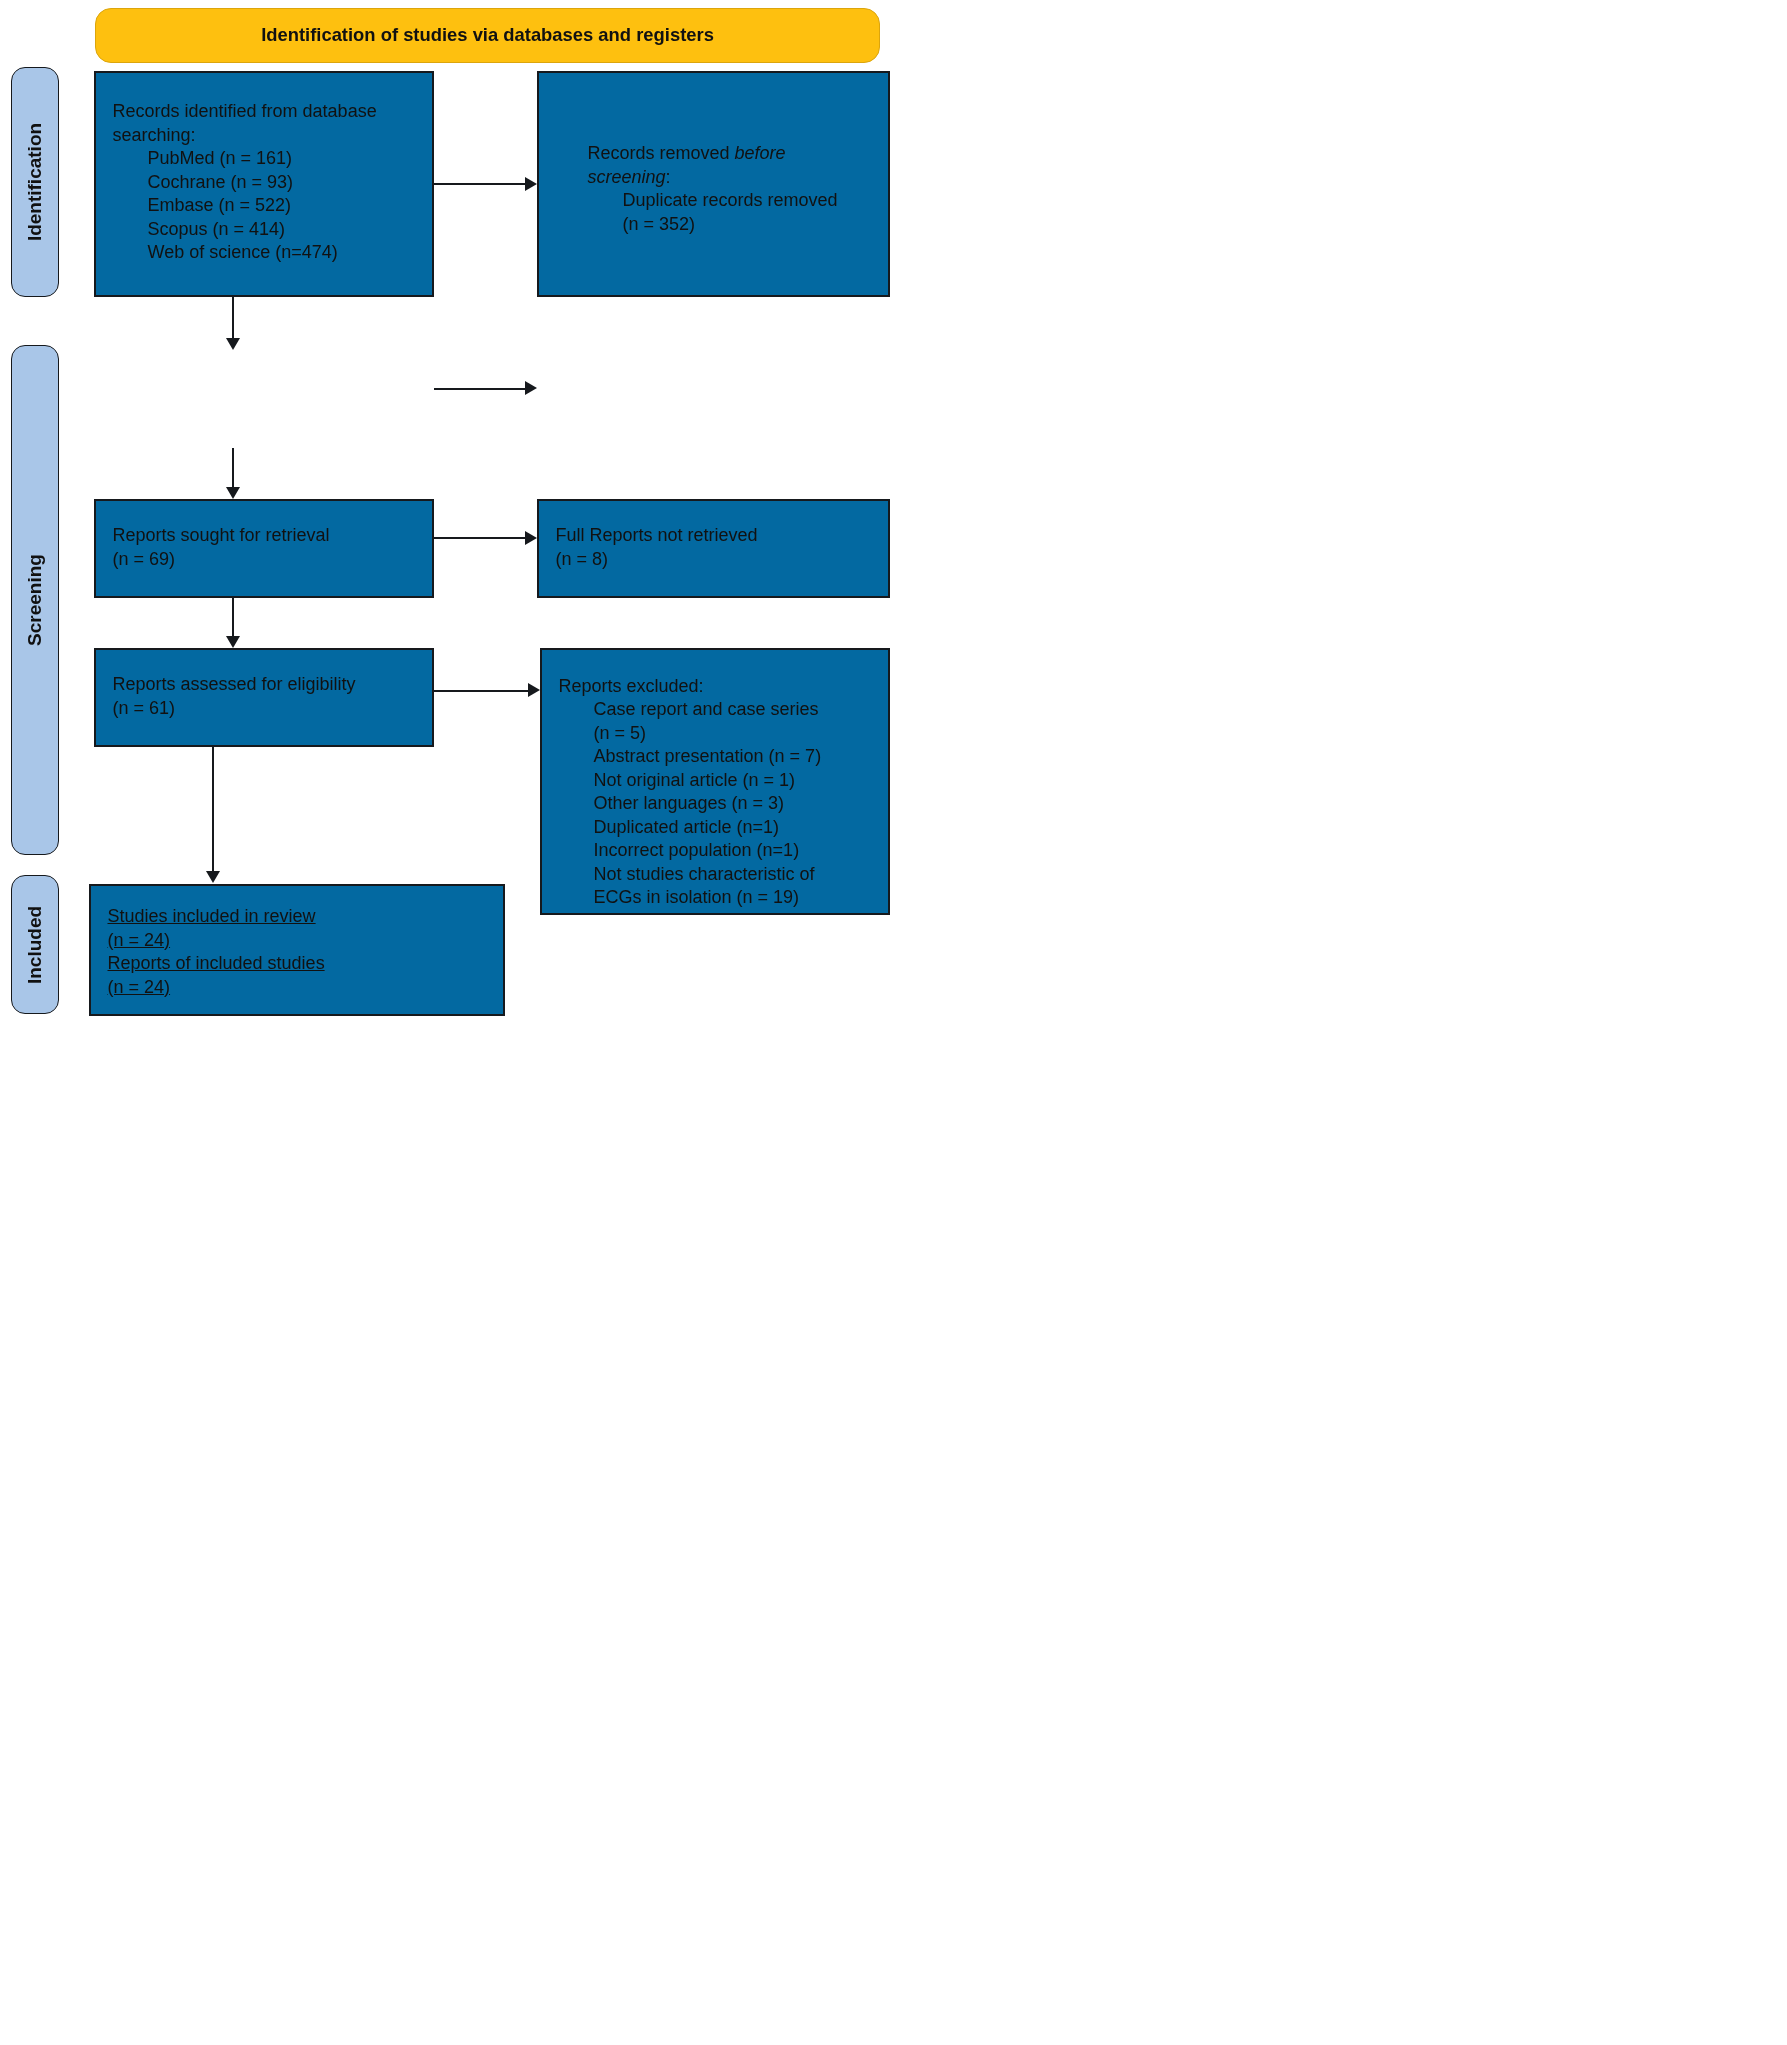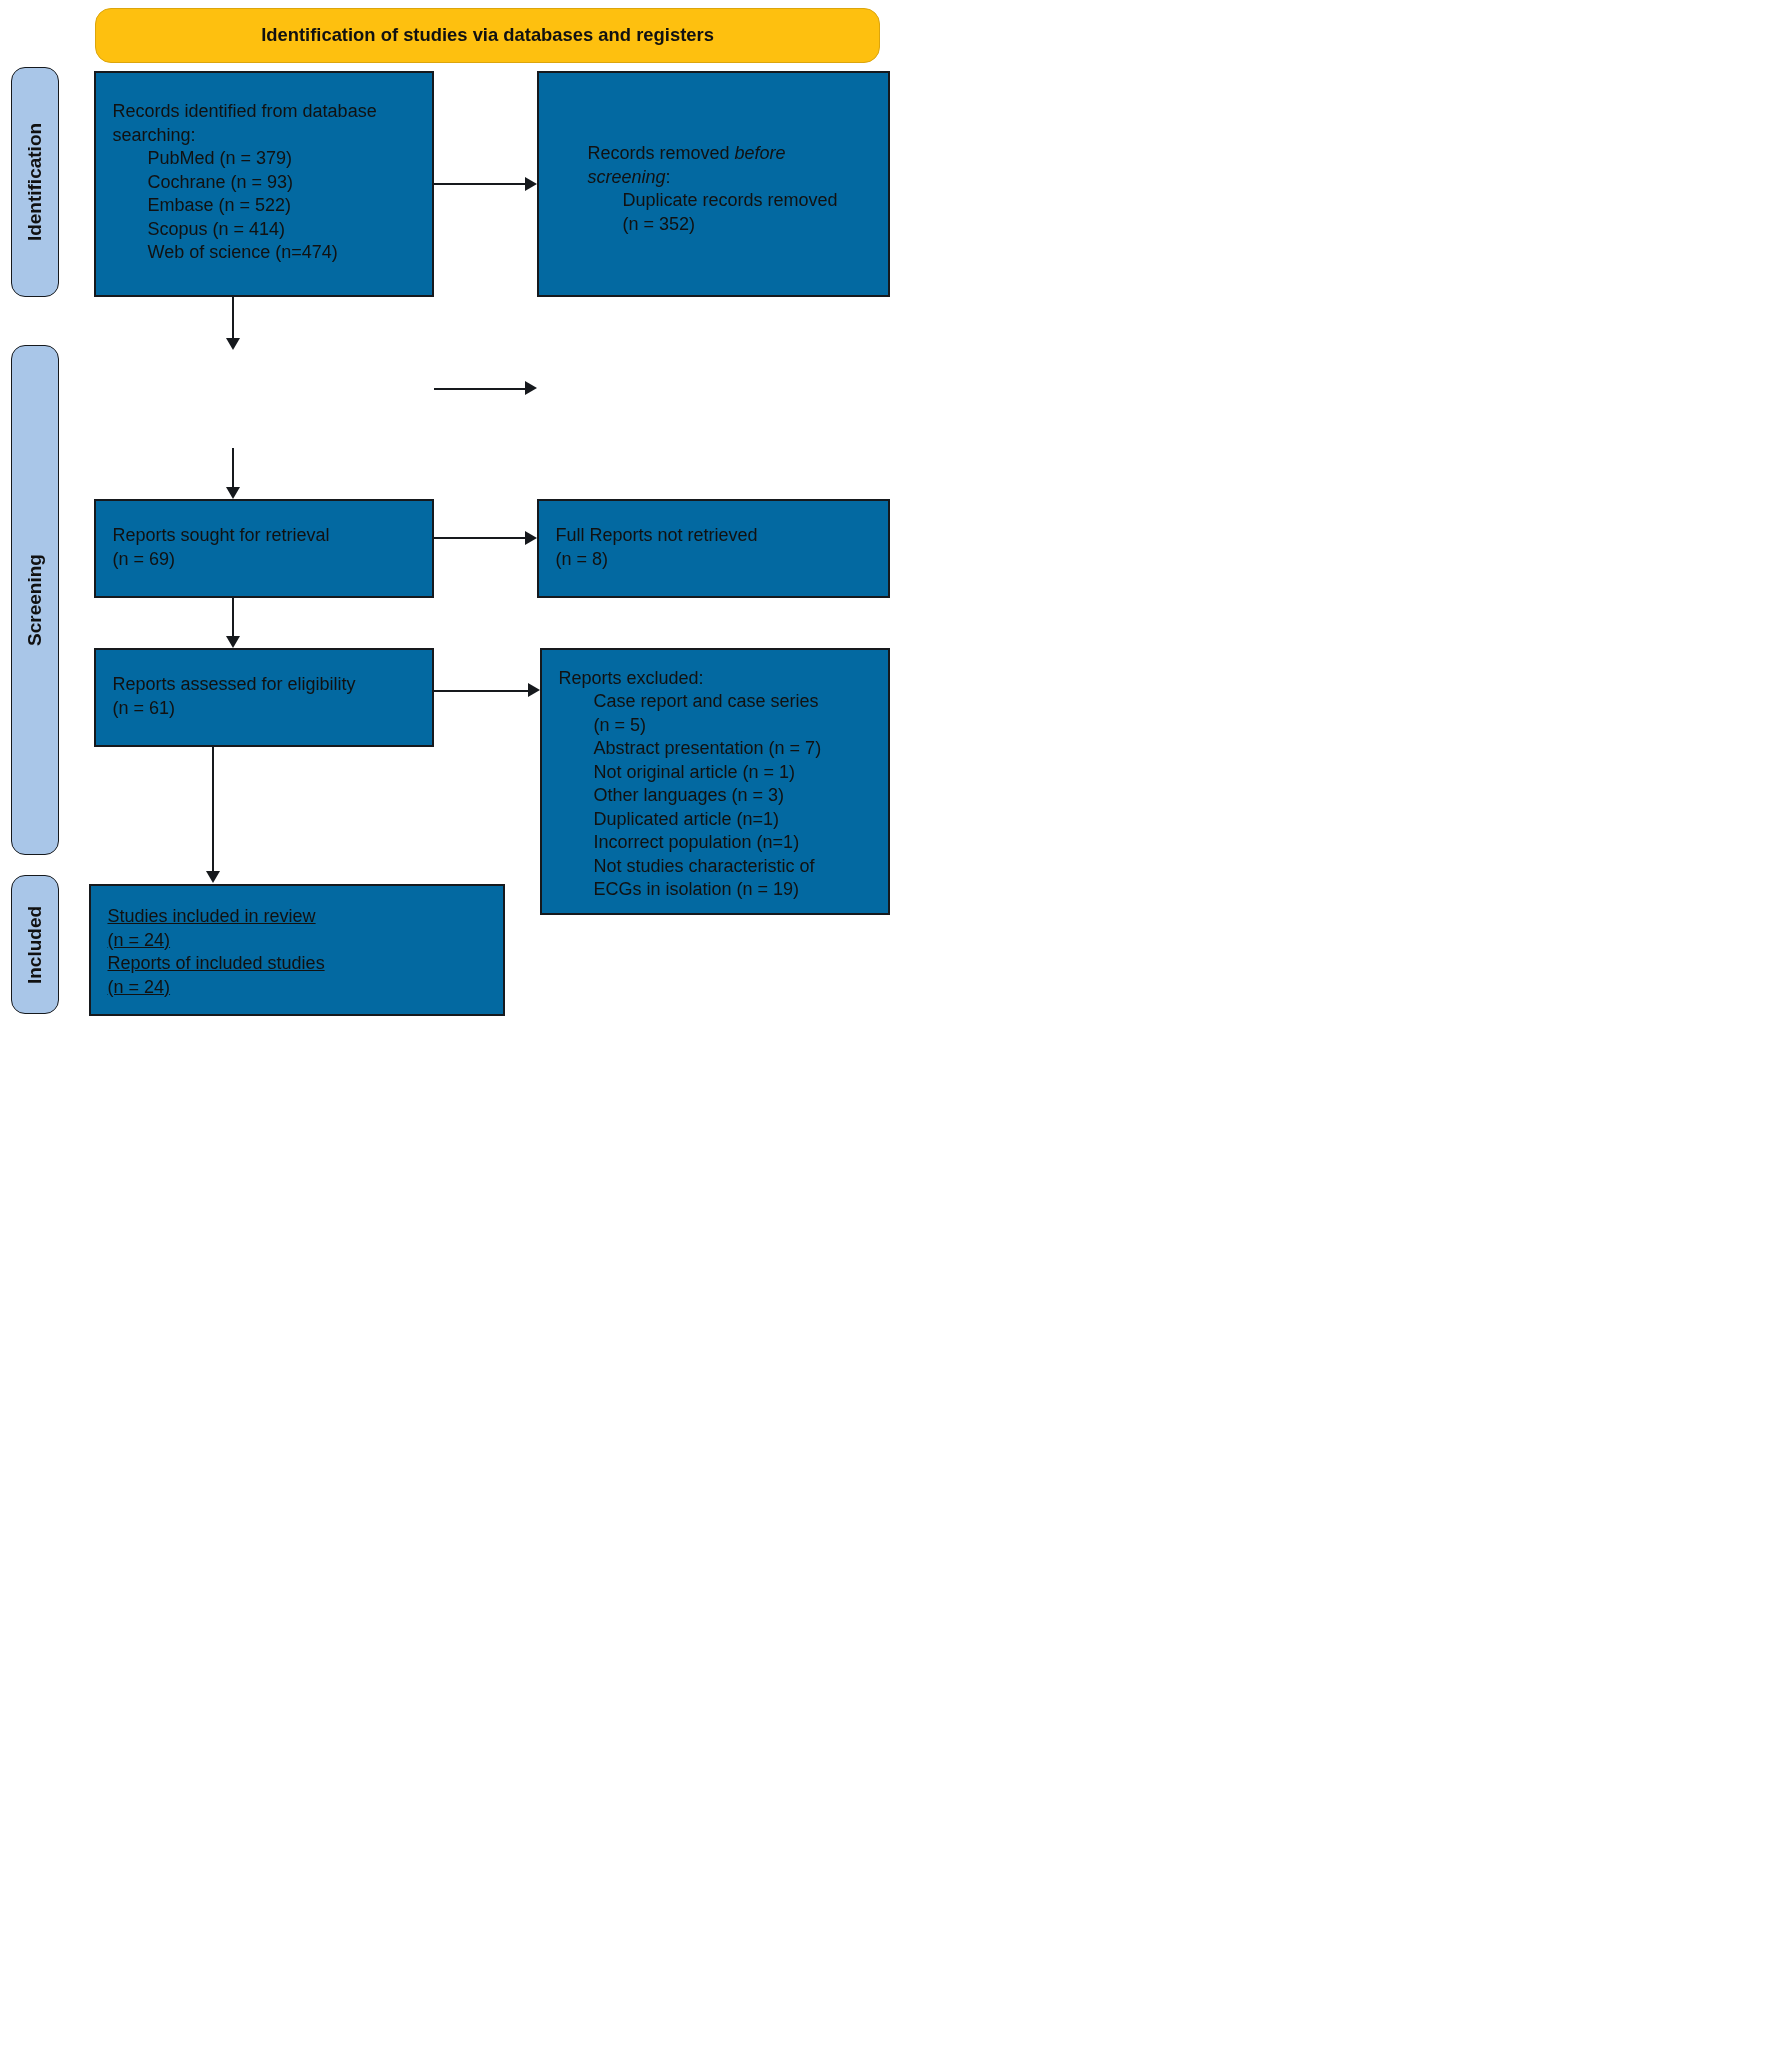--- a/index.html
+++ b/index.html
@@ -37,21 +37,21 @@
     background:#0369a1;
     border:2.5px solid var(--box-border,#16191d);
     box-sizing:border-box;
     font-size:18px;line-height:23.5px;
   }
   .box .line{white-space:nowrap;}
   .box .item{margin-left:35px;white-space:nowrap;}
   .pad1{padding:27px 6.4px 0 16.5px;}
   .pad2{padding:69px 6.4px 0 16.5px;}
   .padmid{padding:23px 6.4px 0 16.5px;}
-  .pad8{padding:16.5px 5.1px 0 16.5px;}
+  .pad8{padding:16.5px 5.1px 0 16.5px;margin-top:8px;}
   .pad9{padding:19px 6.4px 0 16.5px;}
   .vline{position:absolute;width:1.9px;background:var(--arrow,#16191d);}
   .hline{position:absolute;height:1.9px;background:var(--arrow,#16191d);}
   .head-down{
     position:absolute;width:0;height:0;
     border-left:7px solid transparent;
     border-right:7px solid transparent;
     border-top:12px solid var(--arrow,#16191d);
   }
   .head-right{
@@ -77,21 +77,21 @@
     <span class="vtext">Screening</span>
   </div>
   <div class="stage" style="left:10.8px;top:875px;width:48px;height:139px;">
     <span class="vtext">Included</span>
   </div>
 
   <div class="box" style="left:94px;top:71px;width:340px;height:226px;">
     <div class="pad1">
       <div class="line">Records identified from database</div>
       <div class="line">searching:</div>
-      <div class="item">PubMed (n = 379)</div>
+      <div class="item">PubMed (n = 161)</div>
       <div class="item">Cochrane (n = 93)</div>
       <div class="item">Embase (n = 522)</div>
       <div class="item">Scopus (n = 414)</div>
       <div class="item">Web of science (n=474)</div>
     </div>
   </div>
 
   <div class="box" style="left:537px;top:71px;width:353px;height:226px;padding-left:32px;">
     <div class="pad2">
       <div class="line"><span>Records removed </span><i>before</i></div>

